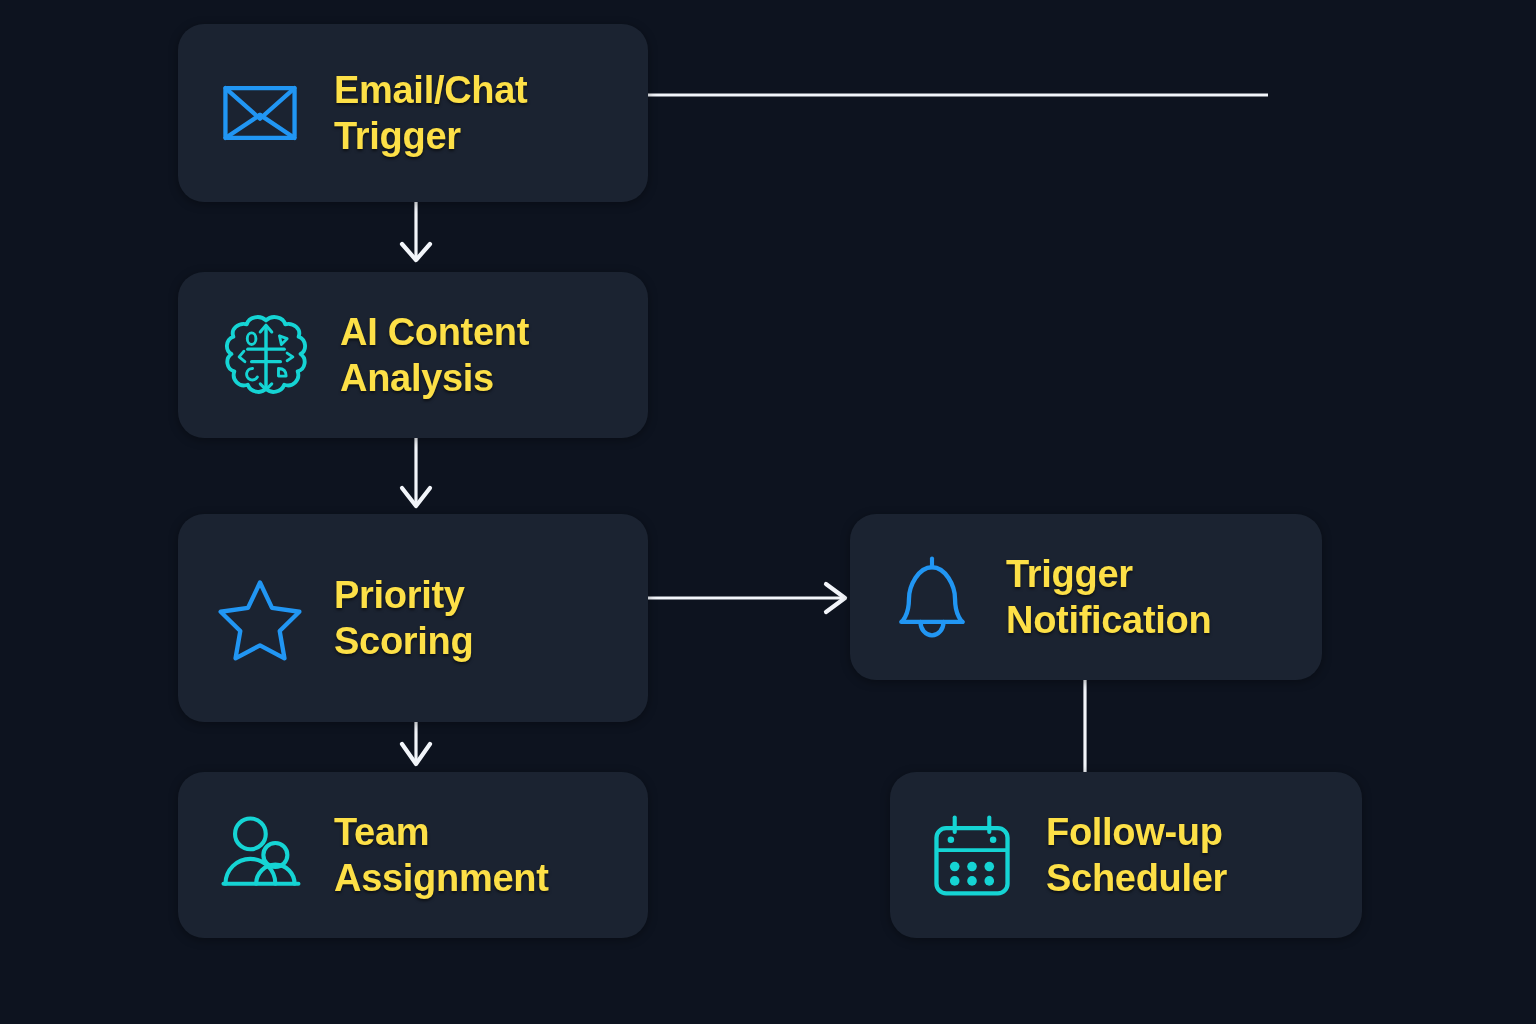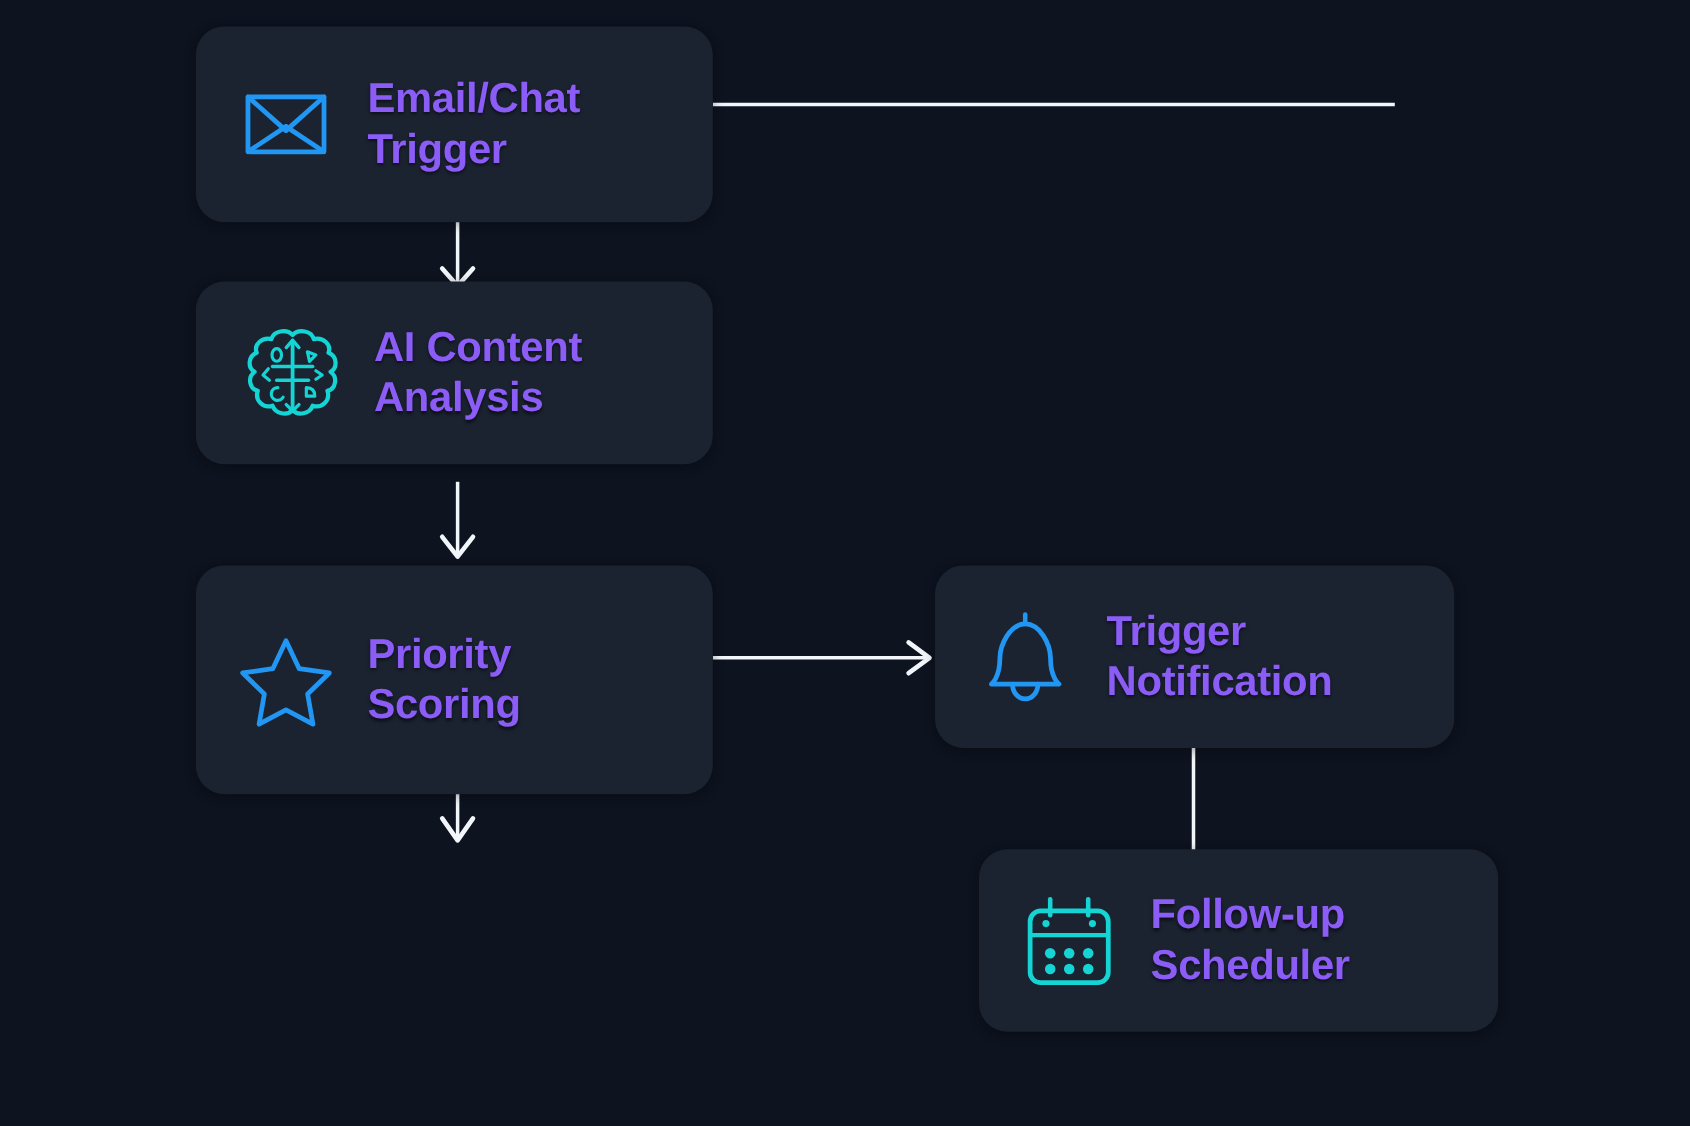--- a/index.html
+++ b/index.html
@@ -37,31 +37,31 @@
     align-items: center;
     justify-content: center;
   }
   .node .icon-wrap svg {
     width: 96px;
     height: 96px;
     display: block;
     overflow: visible;
   }
   .node .label {
-    color: #8b5cf6;
+    color: #fde047;
     font-size: 38px;
     font-weight: 700;
     line-height: 1.22;
     letter-spacing: -0.3px;
     white-space: pre-line;
     text-shadow: 0 2px 3px rgba(0,0,0,0.55);
   }
   
   #node-email     { left: 178px; top: 24px;  width: 470px; height: 178px; }
-  #node-ai        { left: 178px; top: 256px; width: 470px; height: 166px; padding-left: 40px; }
+  #node-ai        { left: 178px; top: 272px; width: 470px; height: 166px; padding-left: 40px; }
   #node-priority  { left: 178px; top: 514px; width: 470px; height: 208px; }
   #node-team      { left: 178px; top: 772px; width: 470px; height: 166px; }
   #node-notify    { left: 850px; top: 514px; width: 472px; height: 166px; }
   #node-schedule  { left: 850px; top: 772px; width: 472px; height: 166px; margin-left: 40px; }
 
   
   .conn {
     position: absolute;
     pointer-events: none;
   }
@@ -180,20 +180,33 @@
   <div class="node" id="node-priority">
     <span class="icon-wrap">
       <svg viewBox="0 0 100 100">
         <path d="M50 13 L62.5 39.5 L91 43.5 L70.5 63.5 L75.5 92 L50 78.5 L24.5 92 L29.5 63.5 L9 43.5 L37.5 39.5 Z" fill="none" stroke="#2196f3" stroke-width="4.5" stroke-linejoin="round"></path>
       </svg>
     </span>
     <span class="label">Priority
 Scoring</span>
   </div>
 
+  <div class="node" id="node-team">
+    <span class="icon-wrap">
+      <svg viewBox="0 0 100 100">
+        <circle cx="40" cy="28" r="16" fill="none" stroke="#15d4d4" stroke-width="4.3"></circle>
+        <path d="M14 80 a26 26 0 0 1 52 0" fill="none" stroke="#15d4d4" stroke-width="4.3" stroke-linecap="round"></path>
+        <circle cx="66" cy="50" r="12.5" fill="none" stroke="#15d4d4" stroke-width="4.3"></circle>
+        <path d="M46 80 a20 20 0 0 1 40 0" fill="none" stroke="#15d4d4" stroke-width="4.3" stroke-linecap="round"></path>
+        <line x1="12" y1="80" x2="90" y2="80" stroke="#15d4d4" stroke-width="4.3" stroke-linecap="round"></line>
+      </svg>
+    </span>
+    <span class="label">Team
+Assignment</span>
+  </div>
 
   <div class="node" id="node-notify">
     <span class="icon-wrap">
       <svg viewBox="0 0 100 100">
         <line x1="50" y1="10" x2="50" y2="19" stroke="#2196f3" stroke-width="4.3" stroke-linecap="round"></line>
         <path d="M18 76 C18 76 26 70 26 52 C26 38 36 19 50 19 C64 19 74 38 74 52 C74 70 82 76 82 76 Z" fill="none" stroke="#2196f3" stroke-width="4.5" stroke-linejoin="round"></path>
         <path d="M38 76 a12 14 0 0 0 24 0" fill="none" stroke="#2196f3" stroke-width="4.5" stroke-linecap="round"></path>
       </svg>
     </span>
     <span class="label">Trigger

